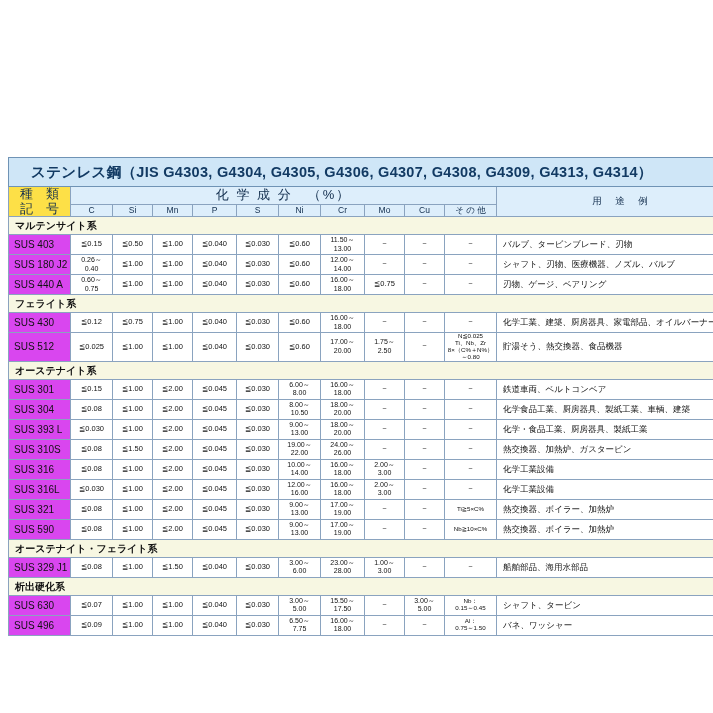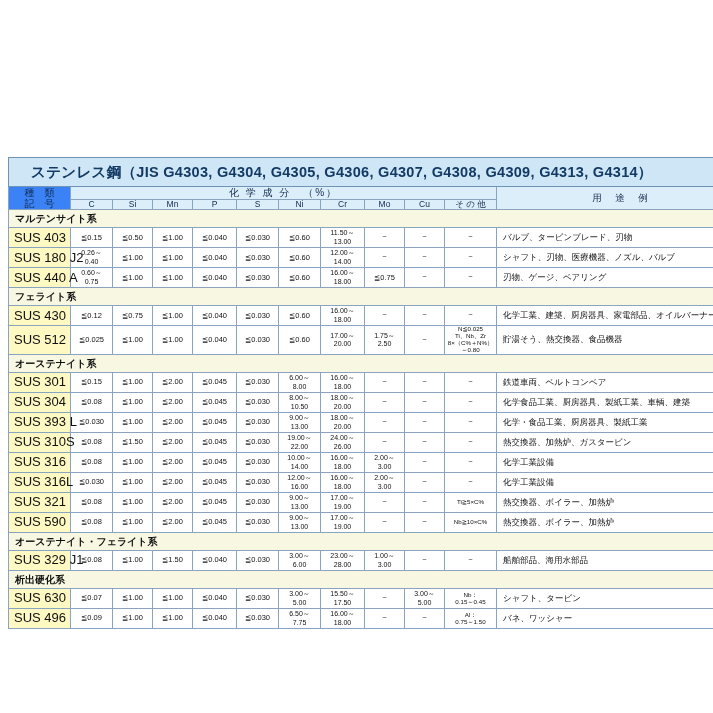--- a/index.html
+++ b/index.html
@@ -50,30 +50,30 @@
     color: #123a63;
     letter-spacing: 0.3px;
   }
   .hdr-sub {
     background: #ddeefb;
     text-align: center;
     font-size: 8.5px;
     color: #102c4c;
   }
   .hdr-kind {
-    background: #3b82f6;
-    text-align: center;
-    font-size: 10px;
+    background: #fde047;
+    text-align: center;
+    font-size: 13px;
     color: #102c4c;
     line-height: 1.5;
   }
   .hdr-chem {
     background: #ddeefb;
     text-align: center;
-    font-size: 10px;
+    font-size: 13px;
     color: #102c4c;
     letter-spacing: 2px;
   }
   .hdr-use {
     background: #ddeefb;
     text-align: center;
     font-size: 9.5px;
     color: #102c4c;
     letter-spacing: 2px;
   }
@@ -84,24 +84,24 @@
     font-weight: bold;
     color: #111111;
     padding-left: 6px !important;
     height: 17px;
   }
   
   .r {
     height: 20px;
   }
   .name {
-    background: #fef9c3;
+    background: #d946ef;
     text-align: left;
     padding-left: 5px !important;
-    font-size: 13px;
+    font-size: 10px;
     white-space: nowrap;
   }
   .num {
     background: #ffffff;
     text-align: center;
     font-size: 7.5px;
     white-space: nowrap;
   }
   .num.two {
     font-size: 7px;

